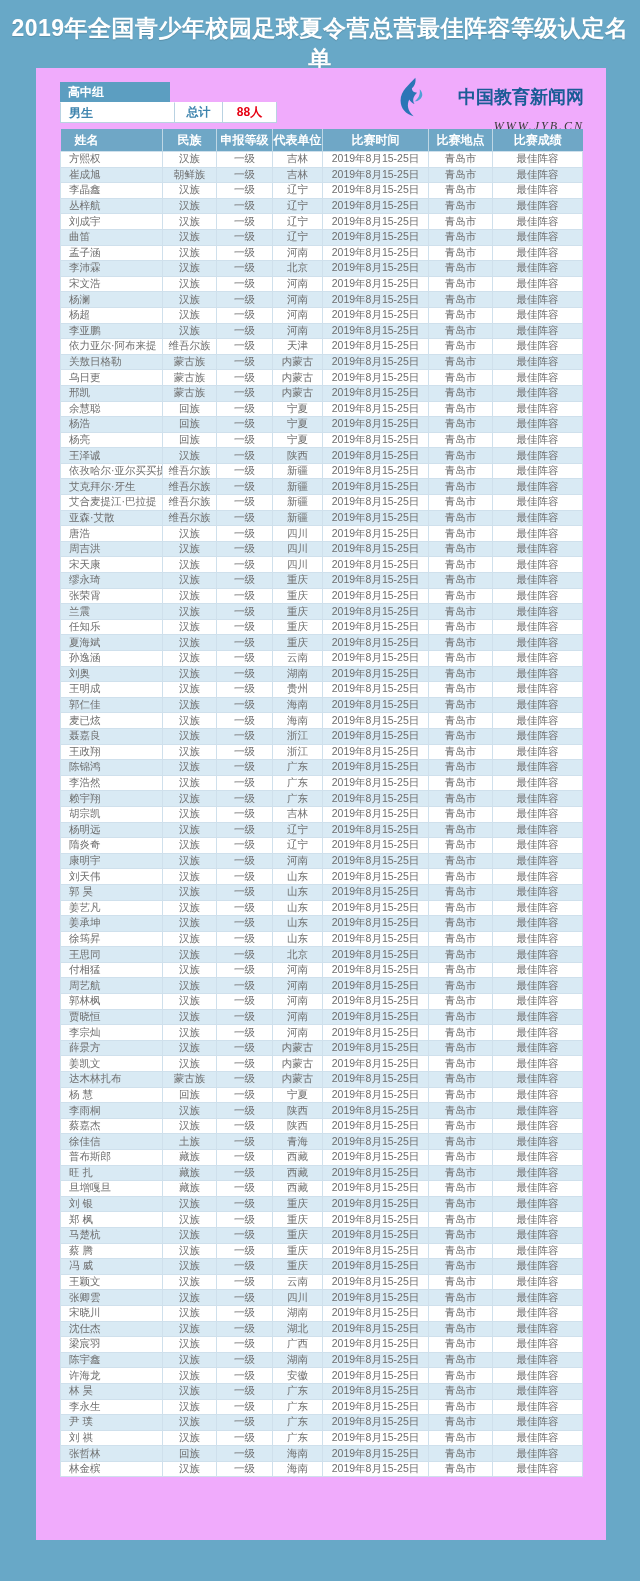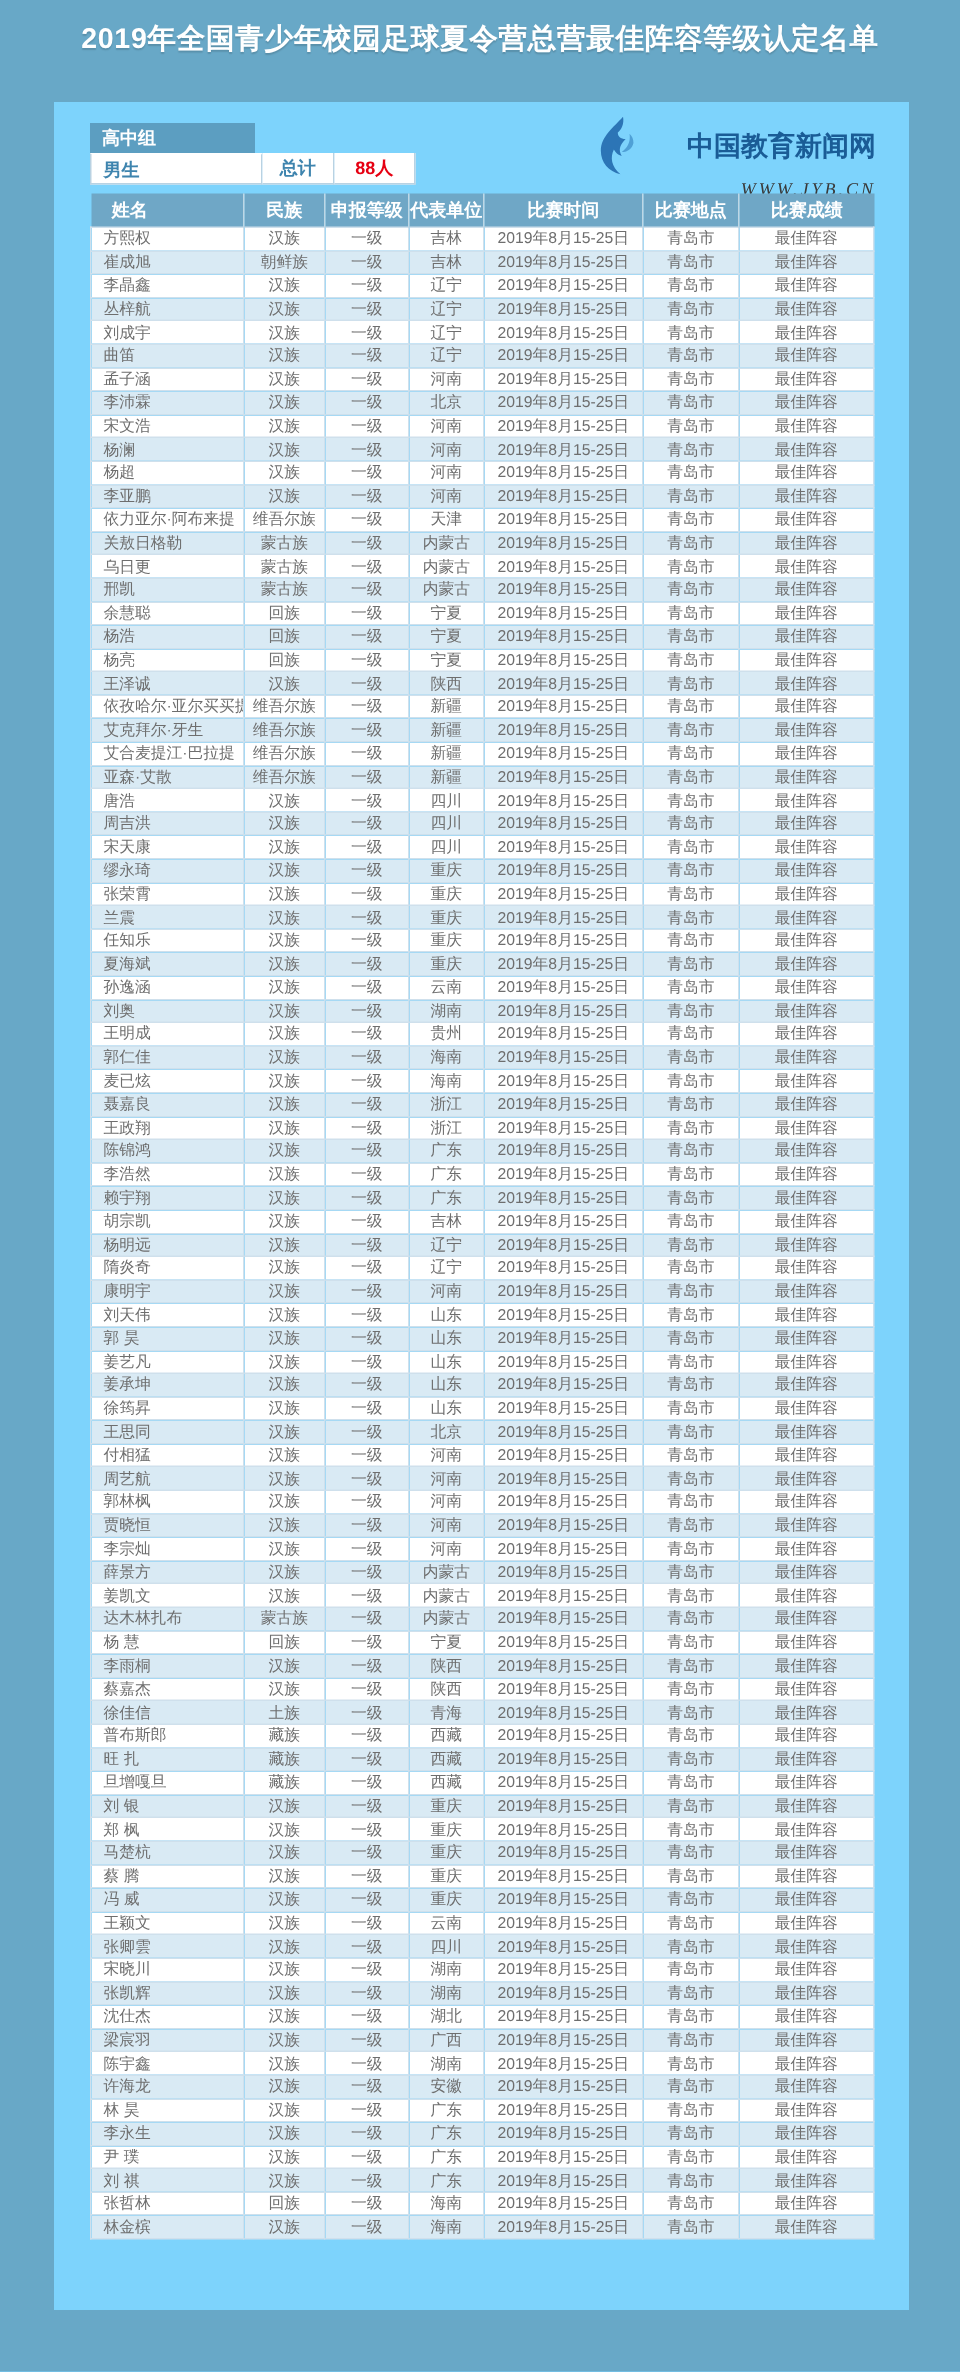--- a/index.html
+++ b/index.html
@@ -4,26 +4,26 @@
 <style>
   html,body{margin:0;padding:0;}
   body{
     width:640px;height:1581px;position:relative;overflow:hidden;
     background:#68a8c7;
     font-family:"Liberation Sans","DejaVu Sans",sans-serif;
   }
   .page-title{
     position:absolute;top:13px;left:0;width:640px;
     text-align:center;color:#ffffff;font-weight:bold;
-    font-size:19px;letter-spacing:0.5px;
+    font-size:23px;letter-spacing:0.5px;
     text-shadow:0 1px 1px rgba(0,0,0,0.15);
   }
   .card{
     position:absolute;left:36px;top:68px;width:570px;height:1472px;
-    background:#7dd3fc;
+    background:#f0abfc;
   }
   
   .summary{position:absolute;left:24px;top:14px;}
   .summary .group{
     width:102px;height:20px;line-height:20px;padding-left:8px;
     background:#5c9ec1;color:#ffffff;font-size:12px;font-weight:bold;
   }
   .summary .line2{display:flex;height:21px;line-height:21px;font-size:12px;font-weight:bold;}
   .summary .cell{box-sizing:border-box;border:1px solid #b9d2e2;border-top:none;background:#fff;}
   .summary .gender{width:115px;padding-left:8px;color:#3e84ae;border-top:1px solid #b9d2e2;border-top-color:transparent;}
@@ -783,29 +783,20 @@
         <tr>
           <td>宋晓川</td>
           <td>汉族</td>
           <td>一级</td>
           <td>湖南</td>
           <td>2019年8月15-25日</td>
           <td>青岛市</td>
           <td>最佳阵容</td>
         </tr>
         <tr>
-          <td>张凯辉</td>
-          <td>汉族</td>
-          <td>一级</td>
-          <td>湖南</td>
-          <td>2019年8月15-25日</td>
-          <td>青岛市</td>
-          <td>最佳阵容</td>
-        </tr>
-        <tr>
           <td>沈仕杰</td>
           <td>汉族</td>
           <td>一级</td>
           <td>湖北</td>
           <td>2019年8月15-25日</td>
           <td>青岛市</td>
           <td>最佳阵容</td>
         </tr>
         <tr>
           <td>梁宸羽</td>

